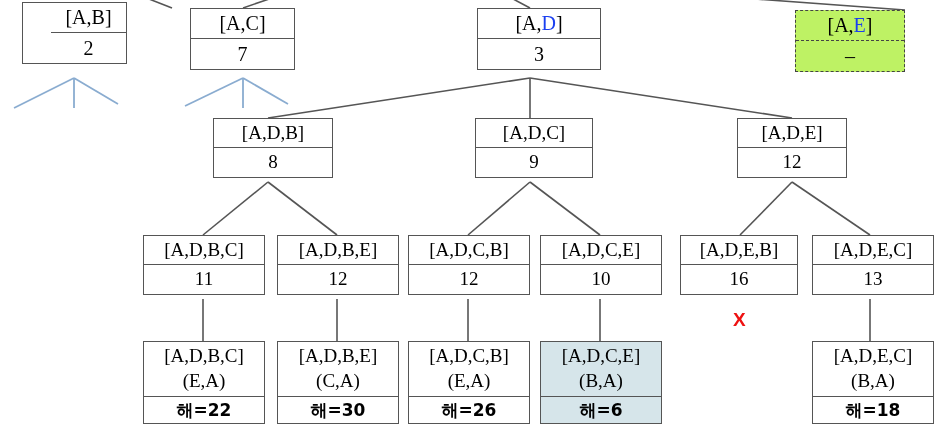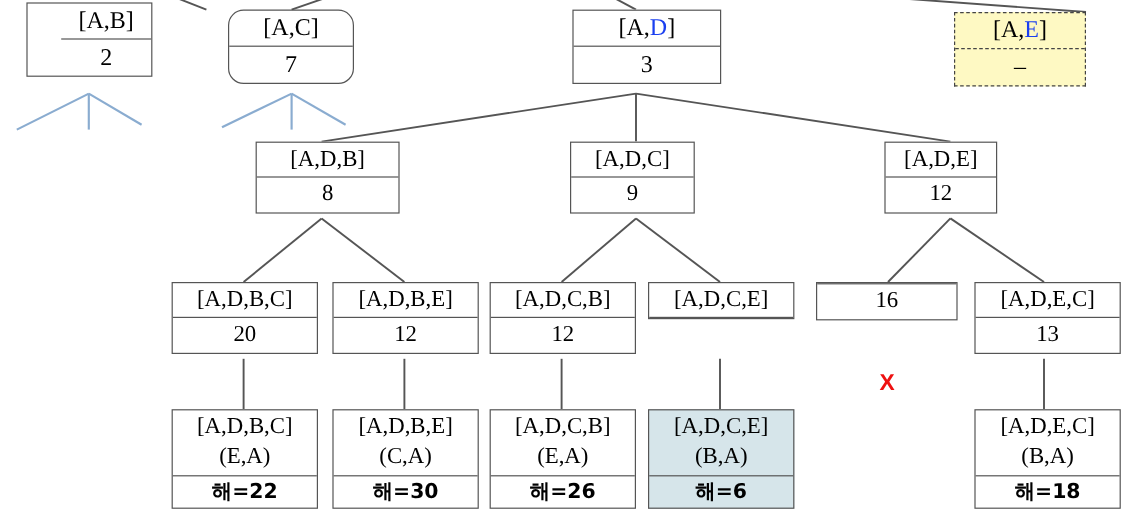--- a/index.html
+++ b/index.html
@@ -24,21 +24,21 @@
   }
   .node {
     position: absolute;
     box-sizing: border-box;
     border: 1.4px solid #555555;
     background: #ffffff;
     z-index: 3;
   }
   .node.dashed {
     border: 1.6px dashed #444444;
-    background: #fef9c3;
+    background: #bef264;
   }
   .node.highlight {
     background: #d6e5ea;
   }
   .node-label {
     box-sizing: border-box;
     text-align: center;
     color: #000000;
     font-size: 19px;
     line-height: 1.12;
@@ -126,21 +126,21 @@
       <line x1="870" y1="299" x2="870" y2="341"></line>
     </g>
   </svg>
 
   <div class="node r1" style="left:22px; top:2px; width:105px;padding-left:28px;">
     <div class="node-label">[A,B]</div>
     <div class="node-divider"></div>
     <div class="node-value">2</div>
   </div>
 
-  <div class="node r1" style="left:190px; top:8px; width:105px;border-radius:13px;">
+  <div class="node r1" style="left:190px; top:8px; width:105px;">
     <div class="node-label">[A,C]</div>
     <div class="node-divider"></div>
     <div class="node-value">7</div>
   </div>
 
   <div class="node r1" style="left:477px; top:8px; width:124px;">
     <div class="node-label"><span>[A,</span><span class="blue-letter">D</span><span>]</span></div>
     <div class="node-divider"></div>
     <div class="node-value">3</div>
   </div>
@@ -150,56 +150,58 @@
     <div class="node-divider"></div>
     <div class="node-value">–</div>
   </div>
 
   <div class="node" style="left:213px; top:118px; width:120px;">
     <div class="node-label">[A,D,B]</div>
     <div class="node-divider"></div>
     <div class="node-value">8</div>
   </div>
 
-  <div class="node" style="left:475px; top:118px; width:104px;">
+  <div class="node" style="left:475px; top:118px; width:118px;">
     <div class="node-label">[A,D,C]</div>
     <div class="node-divider"></div>
     <div class="node-value">9</div>
   </div>
 
-  <div class="node" style="left:737px; top:118px; width:94px;">
+  <div class="node" style="left:737px; top:118px; width:110px;">
     <div class="node-label">[A,D,E]</div>
     <div class="node-divider"></div>
     <div class="node-value">12</div>
   </div>
 
   <div class="node" style="left:143px; top:235px; width:122px;">
     <div class="node-label">[A,D,B,C]</div>
     <div class="node-divider"></div>
-    <div class="node-value">20</div>
+    <div class="node-value">11</div>
   </div>
 
   <div class="node" style="left:277px; top:235px; width:122px;">
     <div class="node-label">[A,D,B,E]</div>
     <div class="node-divider"></div>
     <div class="node-value">12</div>
   </div>
 
   <div class="node" style="left:408px; top:235px; width:122px;">
     <div class="node-label">[A,D,C,B]</div>
     <div class="node-divider"></div>
     <div class="node-value">12</div>
   </div>
 
   <div class="node" style="left:540px; top:235px; width:122px;">
     <div class="node-label">[A,D,C,E]</div>
     <div class="node-divider"></div>
+    <div class="node-value">10</div>
   </div>
 
   <div class="node" style="left:680px; top:235px; width:118px;">
+    <div class="node-label">[A,D,E,B]</div>
     <div class="node-divider"></div>
     <div class="node-value">16</div>
   </div>
 
   <div class="node" style="left:812px; top:235px; width:122px;">
     <div class="node-label">[A,D,E,C]</div>
     <div class="node-divider"></div>
     <div class="node-value">13</div>
   </div>
 

